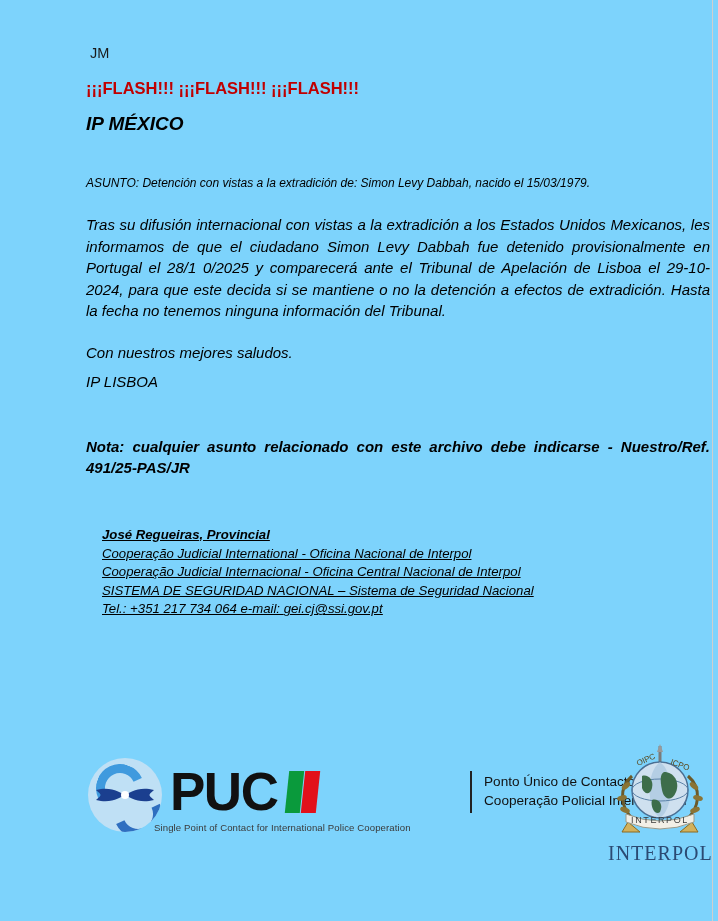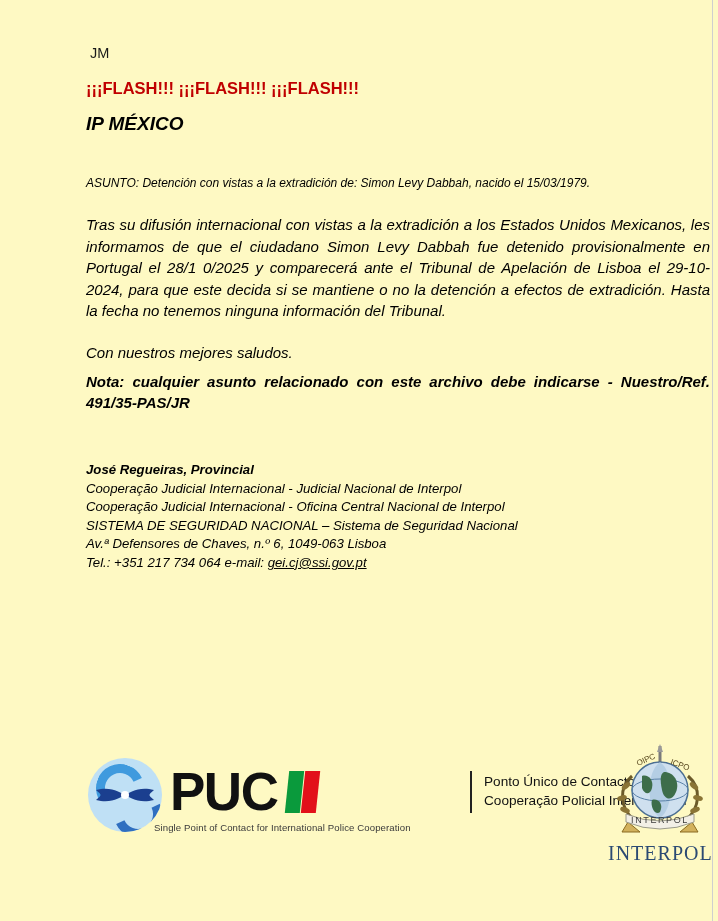--- a/index.html
+++ b/index.html
@@ -14,21 +14,21 @@
     overflow: hidden;
     font-family: "Liberation Sans", sans-serif;
     color: #000000;
   }
 
   .page {
     position: absolute;
     left: 0; top: 0;
     width: 718px;
     height: 921px;
-    background: #fef9c3;
+    background: #7dd3fc;
     box-sizing: border-box;
   }
 
   
   .edge-rule {
     position: absolute;
     right: 5px;
     top: 0;
     width: 1px;
     height: 921px;
@@ -107,21 +107,22 @@
   .nota {
     font-size: 15px;
     font-style: italic;
     font-weight: bold;
     line-height: 21.5px;
     margin: 0 0 46px 0;
     text-align: justify;
   }
 
   .sig {
-    margin: 0;
+    margin: 16px;
+    text-decoration: underline;
   }
   .sig-name {
     font-size: 13.2px;
     font-weight: bold;
     font-style: italic;
     line-height: 19px;
     margin: 0 0 1px 0;
   }
   .sig-line {
     font-size: 13.2px;
@@ -291,29 +292,29 @@
 
 
     <p class="ip-origin">IP MÉXICO</p>
 
     <p class="asunto">ASUNTO: Detención con vistas a la extradición de: Simon Levy Dabbah, nacido el 15/03/1979.</p>
 
     <p class="body-par">Tras su difusión internacional con vistas a la extradición a los Estados Unidos Mexicanos, les informamos de que el ciudadano Simon Levy Dabbah fue detenido provisionalmente en Portugal el 28/1 0/2025 y comparecerá ante el Tribunal de Apelación de Lisboa el 29-10-2024, para que este decida si se mantiene o no la detención a efectos de extradición. Hasta la fecha no tenemos ninguna información del Tribunal.</p>
 
     <p class="closing">Con nuestros mejores saludos.</p>
 
-
-    <p class="nota">Nota: cualquier asunto relacionado con este archivo debe indicarse - Nuestro/Ref. 491/35-PAS/JR</p>
+    <p class="ip-lisboa">IP LISBOA</p>
+
+    <p class="nota">Nota: cualquier asunto relacionado con este archivo debe indicarse - Nuestro/Ref. 491/25-PAS/JR</p>
 
     <div class="sig">
       <p class="sig-name">José Regueiras, Provincial</p>
-      <p class="sig-line">Cooperação Judicial Internacional - Judicial Nacional de Interpol</p>
+      <p class="sig-line">Cooperação Judicial International - Oficina Nacional de Interpol</p>
       <p class="sig-line">Cooperação Judicial Internacional - Oficina Central Nacional de Interpol</p>
       <p class="sig-line">SISTEMA DE SEGURIDAD NACIONAL – Sistema de Seguridad Nacional</p>
-      <p class="sig-line">Av.ª Defensores de Chaves, n.º 6, 1049-063 Lisboa</p>
       <p class="sig-line"><span>Tel.: +351 217 734 064 e-mail: </span><span class="sig-email">gei.cj@ssi.gov.pt</span></p>
     </div>
 
   </div>
 
   <div class="logos">
 
     <div class="puc-logo">
 
       <div class="puc-mark">

